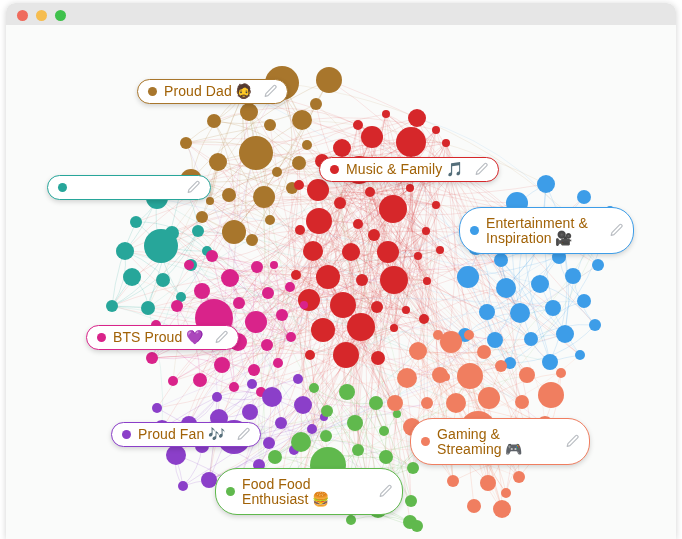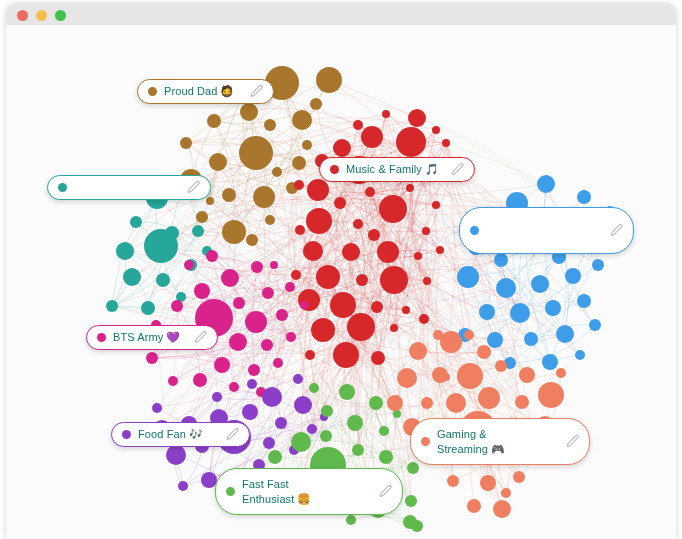--- a/index.html
+++ b/index.html
@@ -57,22 +57,22 @@
     box-sizing: border-box;
     white-space: nowrap;
   }
   .cluster-label .dot {
     width: 9px; height: 9px;
     border-radius: 50%;
     flex: 0 0 auto;
     margin-right: 7px;
   }
   .cluster-label .lbl-text {
-    font-size: 11px;
-    color: #0f766e;
+    font-size: 14px;
+    color: #a16207;
     line-height: 15px;
     letter-spacing: 0.1px;
   }
   .cluster-label.two-line {
     border-radius: 22px;
     padding: 6px 9px 6px 10px;
   }
   .cluster-label.two-line .lbl-text { white-space: pre-line; }
   .cluster-label .pencil {
     margin-left: 10px;
@@ -1135,50 +1135,52 @@
           <span class="lbl-text">Music &amp; Family 🎵</span>
           <span style="flex: 1 1 auto;"></span>
           <span class="pencil">
             <svg width="15" height="15" viewBox="0 0 16 16">
               <path d="M11.2 1.9a1.6 1.6 0 0 1 2.3 2.3L5.3 12.4l-3 .8.8-3z" fill="none" stroke="#b9bdc2" stroke-width="1.2" stroke-linejoin="round"></path>
             </svg>
           </span>
         </div>
         <div class="cluster-label two-line" style="left: 453px; top: 182px; min-width: 175px; min-height: 47px; border-color: rgb(61, 157, 232);">
           <span class="dot" style="background: rgb(61, 157, 232);"></span>
+          <span class="lbl-text">Entertainment &amp;
+Inspiration 🎥</span>
           <span style="flex: 1 1 auto;"></span>
           <span class="pencil">
             <svg width="15" height="15" viewBox="0 0 16 16">
               <path d="M11.2 1.9a1.6 1.6 0 0 1 2.3 2.3L5.3 12.4l-3 .8.8-3z" fill="none" stroke="#b9bdc2" stroke-width="1.2" stroke-linejoin="round"></path>
             </svg>
           </span>
         </div>
         <div class="cluster-label" style="left: 80px; top: 300px; min-width: 132px; min-height: 24px; border-color: rgb(217, 35, 138);">
           <span class="dot" style="background: rgb(217, 35, 138);"></span>
-          <span class="lbl-text">BTS Army 💜</span>
+          <span class="lbl-text">BTS Proud 💜</span>
           <span style="flex: 1 1 auto;"></span>
           <span class="pencil">
             <svg width="15" height="15" viewBox="0 0 16 16">
               <path d="M11.2 1.9a1.6 1.6 0 0 1 2.3 2.3L5.3 12.4l-3 .8.8-3z" fill="none" stroke="#b9bdc2" stroke-width="1.2" stroke-linejoin="round"></path>
             </svg>
           </span>
         </div>
         <div class="cluster-label" style="left: 105px; top: 397px; min-width: 139px; min-height: 24px; border-color: rgb(139, 63, 201);">
           <span class="dot" style="background: rgb(139, 63, 201);"></span>
-          <span class="lbl-text">Food Fan 🎶</span>
+          <span class="lbl-text">Proud Fan 🎶</span>
           <span style="flex: 1 1 auto;"></span>
           <span class="pencil">
             <svg width="15" height="15" viewBox="0 0 16 16">
               <path d="M11.2 1.9a1.6 1.6 0 0 1 2.3 2.3L5.3 12.4l-3 .8.8-3z" fill="none" stroke="#b9bdc2" stroke-width="1.2" stroke-linejoin="round"></path>
             </svg>
           </span>
         </div>
         <div class="cluster-label two-line" style="left: 209px; top: 443px; min-width: 188px; min-height: 47px; border-color: rgb(96, 185, 77);">
           <span class="dot" style="background: rgb(96, 185, 77);"></span>
-          <span class="lbl-text">Fast Fast
+          <span class="lbl-text">Food Food
 Enthusiast 🍔</span>
           <span style="flex: 1 1 auto;"></span>
           <span class="pencil">
             <svg width="15" height="15" viewBox="0 0 16 16">
               <path d="M11.2 1.9a1.6 1.6 0 0 1 2.3 2.3L5.3 12.4l-3 .8.8-3z" fill="none" stroke="#b9bdc2" stroke-width="1.2" stroke-linejoin="round"></path>
             </svg>
           </span>
         </div>
         <div class="cluster-label two-line" style="left: 404px; top: 393px; min-width: 180px; min-height: 47px; border-color: rgb(240, 126, 96); align-items: center;">
           <span class="dot" style="background: rgb(240, 126, 96);"></span>

